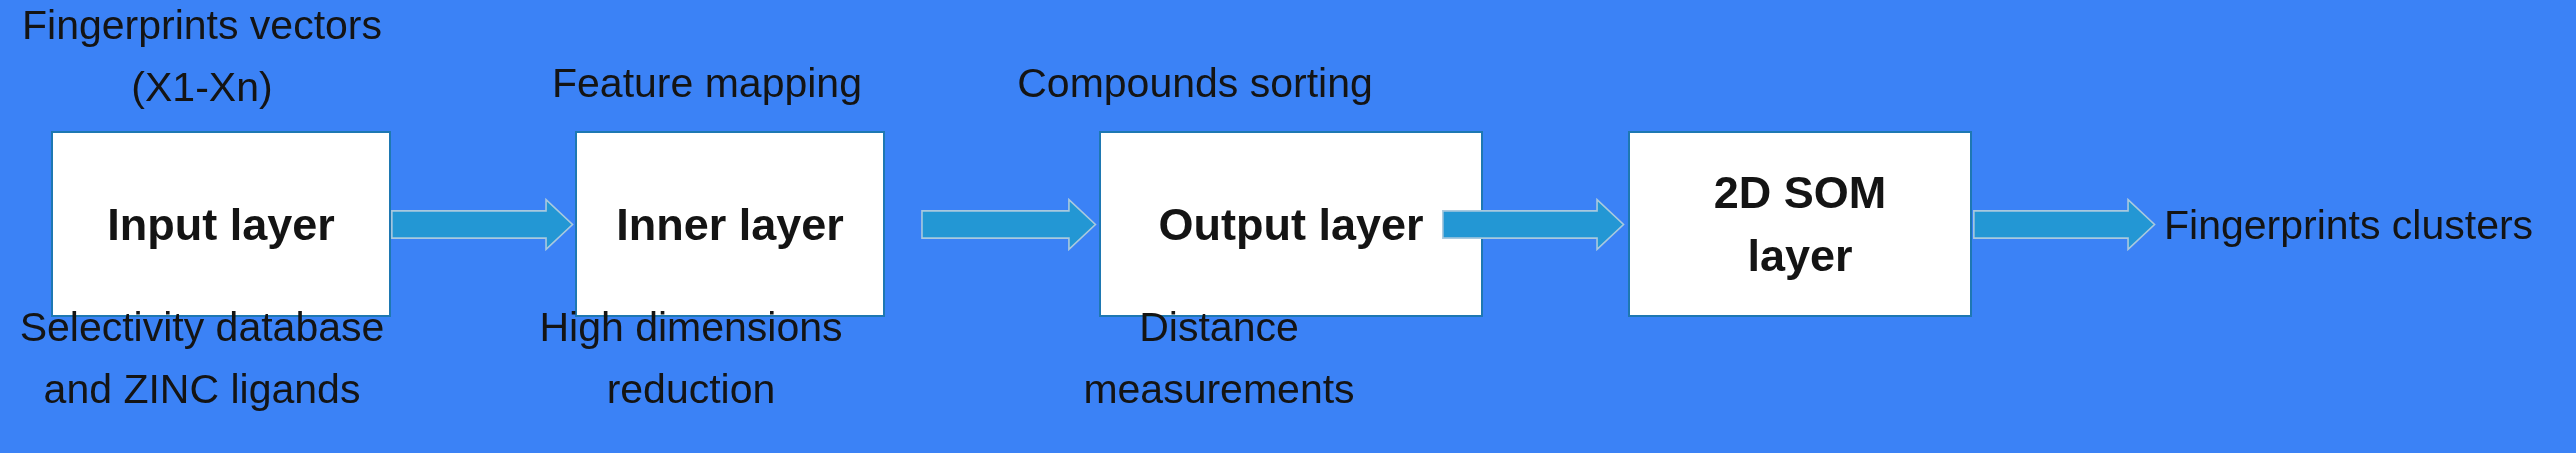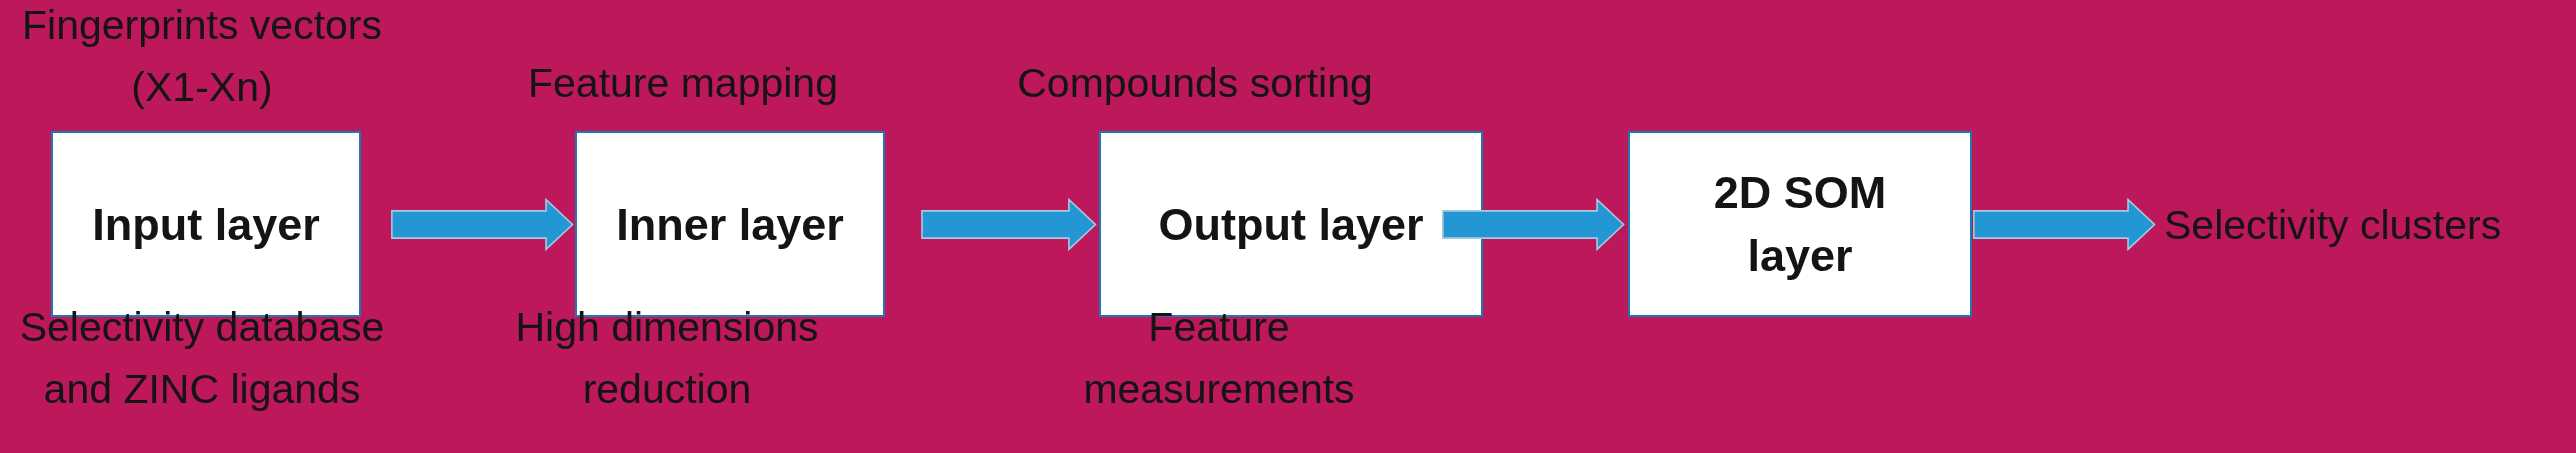--- a/index.html
+++ b/index.html
@@ -1,19 +1,19 @@
 <!DOCTYPE html>
 <html style="--arrow: #2397d4; --arrowEdge: #a9c9de; --border: #1e78b2; --ink: #141414;font-size:13px"><head>
 <meta charset="utf-8">
 <style>
   html,body{margin:0;padding:0;background:#ffffff;}
   .stage{
     position:relative;
     width:2576px;height:454px;
-    background:#be185d;
+    background:#3b82f6;
     font-family:"Liberation Sans",sans-serif;
     color:var(--ink,#141414);
     overflow:hidden;
   }
   .annot{
     position:absolute;
     width:486px;
     text-align:center;
     font-size:41px;
     line-height:62px;
@@ -47,24 +47,24 @@
     color:var(--ink,#141414);
   }
 </style>
 </head>
 <body>
 
 <div class="stage">
 
   <div class="annot" style="left:-41px;top:-6.5px">Fingerprints vectors
 (X1-Xn)</div>
-  <div class="annot" style="left:440px;top:52px">Feature mapping</div>
+  <div class="annot" style="left:464px;top:52px">Feature mapping</div>
   <div class="annot" style="left:952px;top:52px">Compounds sorting</div>
 
-  <div class="box" style="left:51px;width:310px">
+  <div class="box" style="left:51px;width:340px">
     <span class="box-label">Input layer</span>
   </div>
   <div class="box" style="left:575px;width:310px">
     <span class="box-label">Inner layer</span>
   </div>
   <div class="box" style="left:1099px;width:384px">
     <span class="box-label">Output layer</span>
   </div>
   <div class="box" style="left:1628px;width:344px">
     <span class="box-label">2D SOM
@@ -79,21 +79,21 @@
   </svg>
   <svg class="arrow" style="left:1442px" width="184" height="53" viewBox="0 0 227 66">
     <polygon points="0,16 192,16 192,2 225,33 192,64 192,50 0,50"></polygon>
   </svg>
   <svg class="arrow" style="left:1973px" width="184" height="53" viewBox="0 0 227 66">
     <polygon points="0,16 192,16 192,2 225,33 192,64 192,50 0,50"></polygon>
   </svg>
 
   <div class="annot" style="left:-41px;top:296px">Selectivity database
 and ZINC ligands</div>
-  <div class="annot" style="left:424px;top:296px">High dimensions
+  <div class="annot" style="left:448px;top:296px">High dimensions
 reduction</div>
-  <div class="annot" style="left:976px;top:296px">Feature
+  <div class="annot" style="left:976px;top:296px">Distance
 measurements</div>
 
-  <div class="end-label">Selectivity clusters</div>
+  <div class="end-label">Fingerprints clusters</div>
 
 </div>
 
 
 </body></html>

